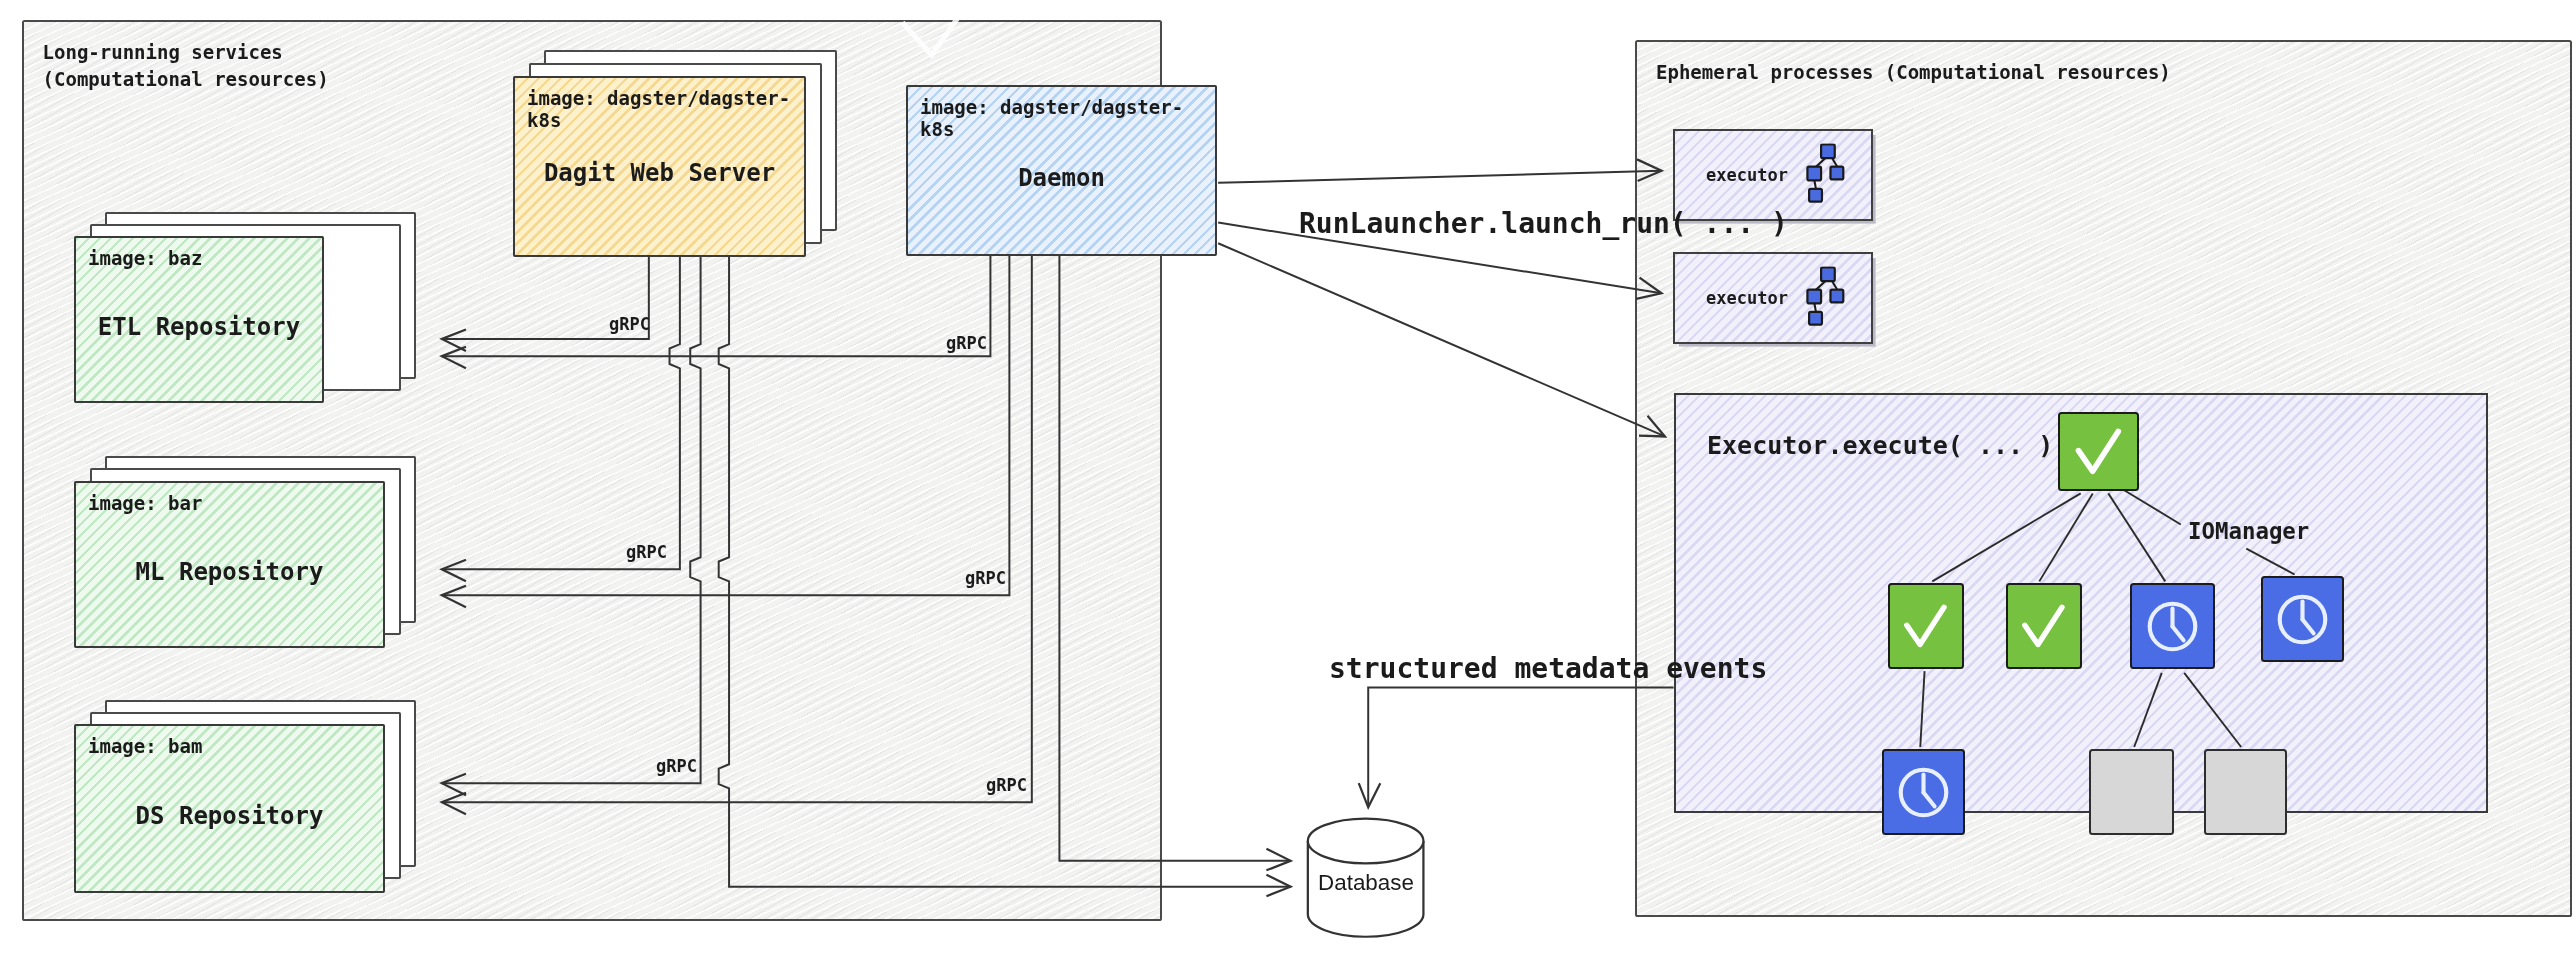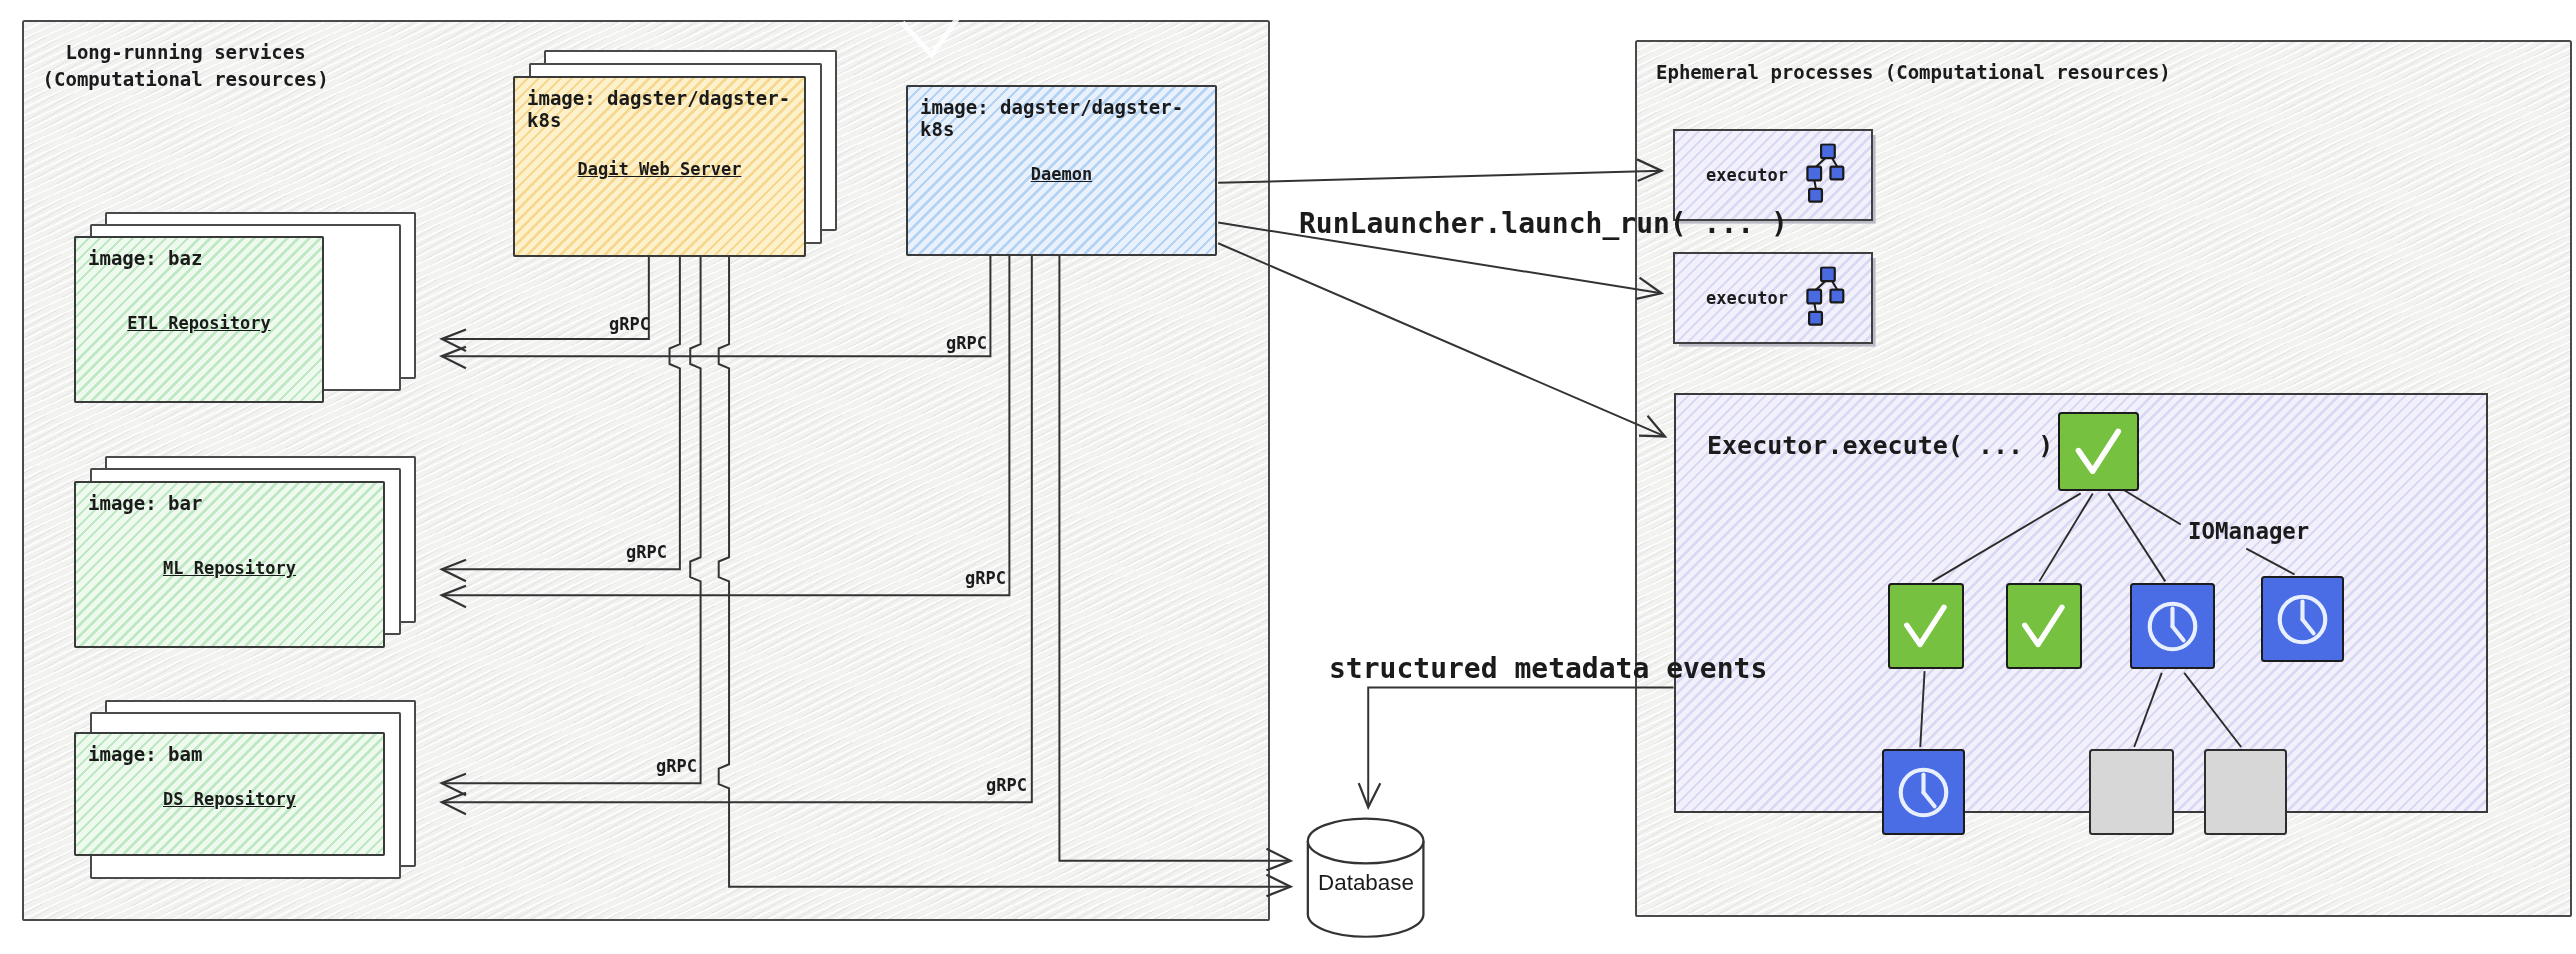--- a/index.html
+++ b/index.html
@@ -10,21 +10,21 @@
   .panel{background-color:#f2f2f1;border:2.2px solid #4a4a4a;border-radius:2.6px;
     background-image:repeating-linear-gradient(155deg, rgba(255,255,255,0.85) 0 1.7px, transparent 1.7px 7px),
                      repeating-linear-gradient(150deg, rgba(205,205,205,0.28) 0 1.3px, transparent 1.3px 7.8px);
     z-index:1;}
   .panel-title{position:absolute;left:19px;top:17px;font-size:19px;font-weight:600;line-height:1.4;white-space:pre-line;}
 
   
   .dbox{border:2.6px solid #3a3a3a;border-radius:1.7px;z-index:4;}
   .page{background:#ffffff;border:2.2px solid #4a4a4a;border-radius:1.7px;z-index:3;}
   .img-label{position:absolute;left:12px;top:8.6px;font-size:19px;font-weight:600;}
-  .box-title{position:absolute;left:0;right:0;top:46%;text-align:center;font-size:17px;font-weight:700;text-decoration:underline;}
+  .box-title{position:absolute;left:0;right:0;top:46%;text-align:center;font-size:24px;font-weight:700;}
 
   .yellow{background-color:#fdf1cc;background-image:repeating-linear-gradient(135deg, rgba(240,195,95,0.55) 0 2.6px, transparent 2.6px 7.8px);}
   .blue  {background-color:#e9f2fc;background-image:repeating-linear-gradient(135deg, rgba(130,180,235,0.5) 0 2.6px, transparent 2.6px 7.8px);}
   .green {background-color:#effaee;background-image:repeating-linear-gradient(135deg, rgba(135,210,145,0.45) 0 2.6px, transparent 2.6px 7.8px);}
   .lav   {background-color:#f1f0fb;background-image:repeating-linear-gradient(135deg, rgba(165,165,225,0.3) 0 2.6px, transparent 2.6px 7.8px);}
 
   .grpc{position:absolute;font-size:17px;font-weight:600;z-index:5;}
   .flow-label{position:absolute;font-size:28px;font-weight:700;z-index:5;white-space:nowrap;}
 
   .exec-box{border:2.2px solid #3f3f3f;box-shadow:4.3px 4.3px 0 -1.7px #b9b9c6;z-index:4;display:flex;align-items:center;}
@@ -41,21 +41,21 @@
   .dag-node.pending{background:#d7d7d7;border-color:#2e2e2e;}
 
   .db-label{position:absolute;font-family:"Liberation Sans","DejaVu Sans",sans-serif;font-size:22.4px;z-index:5;text-align:center;}
 
   svg.layer{position:absolute;left:0;top:0;z-index:2;}
   svg.layer-top{position:absolute;left:0;top:0;z-index:6;}
 </style>
 </head>
 <body>
 
-<div class="abs panel" style="left:21.6px;top:20px;width:1248px;height:901px;text-align:center;">
+<div class="abs panel" style="left:21.6px;top:20px;width:1140px;height:901px;">
   <div class="panel-title">Long-running services
 (Computational resources)</div>
 </div>
 
 <div class="abs panel" style="left:1635px;top:40px;width:937px;height:877px;">
   <div class="panel-title">Ephemeral processes (Computational resources)</div>
 </div>
 
 <svg class="layer" width="2576" height="954" viewBox="0 0 2986 1106">
   <defs>
@@ -112,21 +112,21 @@
 
 <div class="abs page" style="left:105px;top:456px;width:311px;height:167px;"></div>
 <div class="abs page" style="left:90px;top:468px;width:311px;height:167px;"></div>
 <div class="abs dbox green" style="left:74px;top:481px;width:311px;height:167px;">
   <div class="img-label">image: bar</div>
   <div class="box-title">ML Repository</div>
 </div>
 
 <div class="abs page" style="left:105px;top:700px;width:311px;height:167px;"></div>
 <div class="abs page" style="left:90px;top:712px;width:311px;height:167px;"></div>
-<div class="abs dbox green" style="left:74px;top:724px;width:311px;height:124px;margin-top:8px;">
+<div class="abs dbox green" style="left:74px;top:724px;width:311px;height:169px;">
   <div class="img-label">image: bam</div>
   <div class="box-title">DS Repository</div>
 </div>
 
 <div class="grpc" style="left:609px;top:314px;">gRPC</div>
 <div class="grpc" style="left:946px;top:333px;">gRPC</div>
 <div class="grpc" style="left:626px;top:542px;">gRPC</div>
 <div class="grpc" style="left:965px;top:568px;">gRPC</div>
 <div class="grpc" style="left:656px;top:756px;">gRPC</div>
 <div class="grpc" style="left:986px;top:775px;">gRPC</div>

